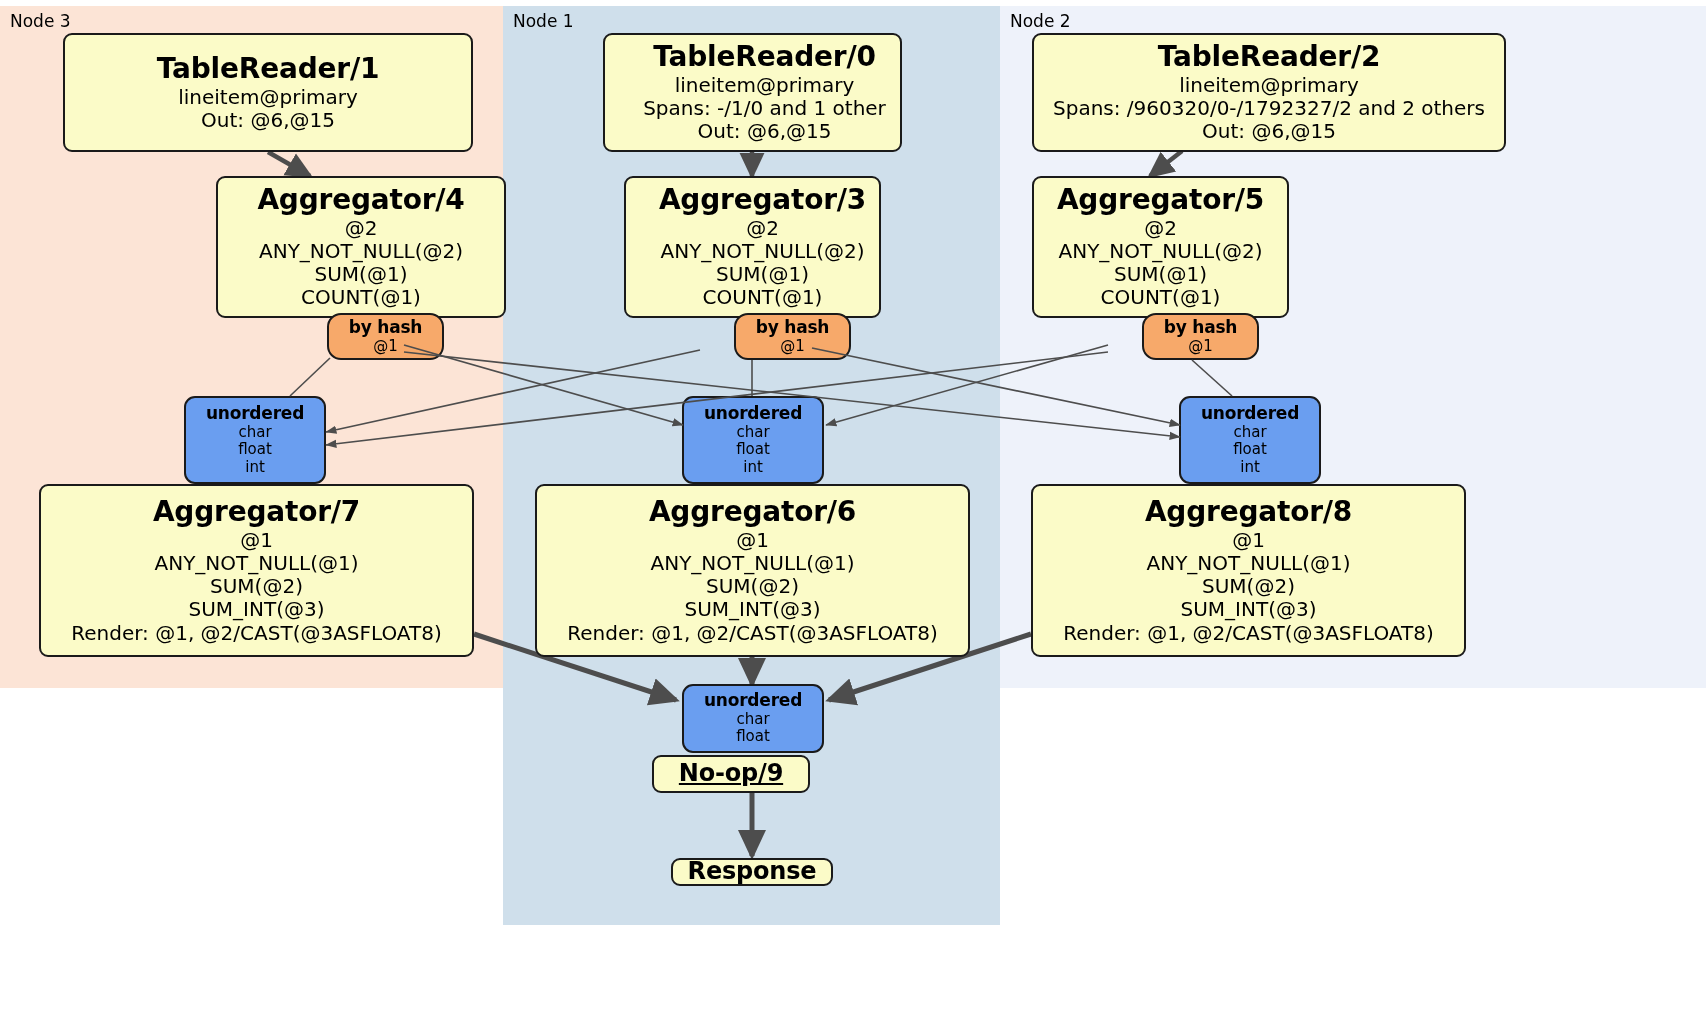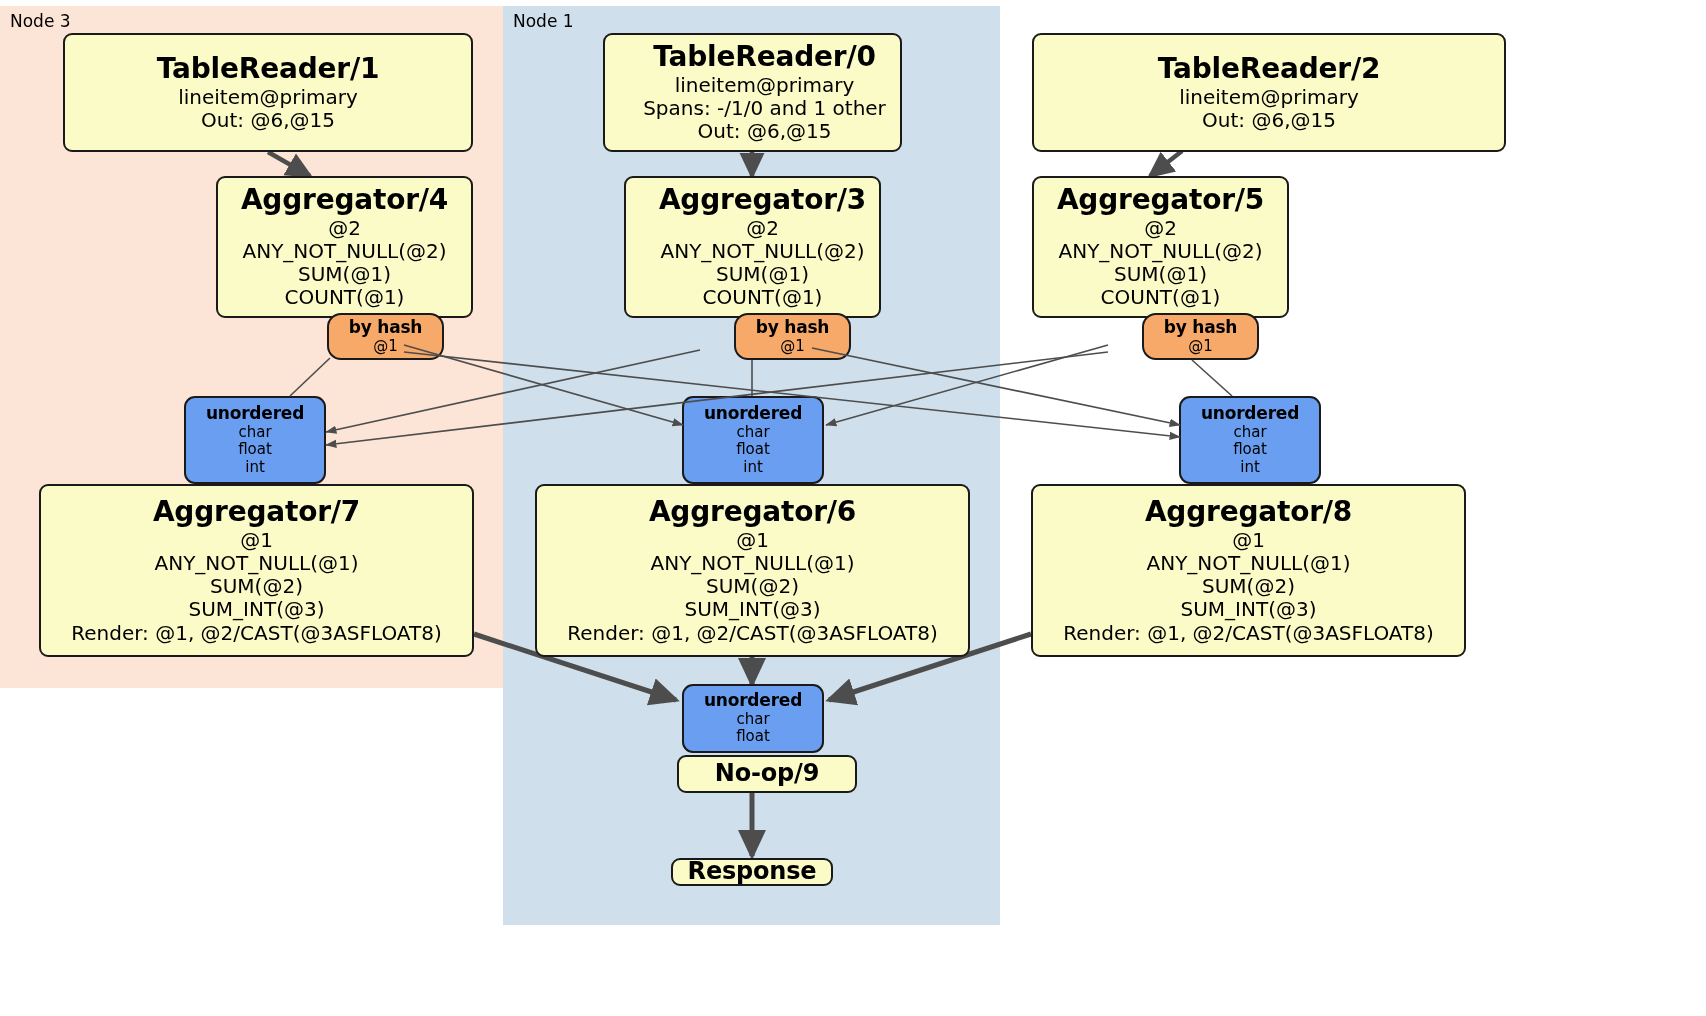--- a/index.html
+++ b/index.html
@@ -93,20 +93,23 @@
 <div id="stage">
 
   <div class="panel" style="left:0px; top:6px; width:503px; height:682px; background:#fce4d6;">
     <span class="panel-label">Node 3</span>
   </div>
 
   <div class="panel" style="left:503px; top:6px; width:497px; height:919px; background:#cfdfeb;">
     <span class="panel-label">Node 1</span>
   </div>
 
+  <div class="panel" style="left:1000px; top:6px; width:706px; height:682px; background:#eef2fa;">
+    <span class="panel-label">Node 2</span>
+  </div>
 
   <svg class="edges" viewBox="0 0 1706 1016">
     <defs>
       <marker id="arrowthick" markerWidth="7" markerHeight="7" refX="5.2" refY="3.2" orient="auto" markerUnits="strokeWidth">
         <path d="M0,0.4 L6,3.2 L0,6 z" fill="#4d4d4d"></path>
       </marker>
       <marker id="arrowthin" markerWidth="8" markerHeight="8" refX="6.5" refY="3.2" orient="auto" markerUnits="strokeWidth">
         <path d="M0,0.6 L7,3.2 L0,5.8 z" fill="#4d4d4d"></path>
       </marker>
     </defs>
@@ -140,21 +143,21 @@
     <path d="M 1108,345 L 826,425" stroke="#4d4d4d" stroke-width="1.6" fill="none" marker-end="url(#arrowthin)"></path>
     <path d="M 1108,352 L 326,445" stroke="#4d4d4d" stroke-width="1.6" fill="none" marker-end="url(#arrowthin)"></path>
   </svg>
 
   <div class="box proc" style="left:63px; top:33px; width:410px; height:119px;">
     <div class="b-title">TableReader/1</div>
     <div class="b-line">lineitem@primary</div>
     <div class="b-line">Out: @6,@15</div>
   </div>
 
-  <div class="box proc" style="left:216px; top:176px; width:257px; height:142px;">
+  <div class="box proc" style="left:216px; top:176px; width:290px; height:142px;">
     <div class="b-title">Aggregator/4</div>
     <div class="b-line">@2</div>
     <div class="b-line">ANY_NOT_NULL(@2)</div>
     <div class="b-line">SUM(@1)</div>
     <div class="b-line">COUNT(@1)</div>
   </div>
 
   <div class="box router-hash sm" style="left:287px; top:313px; width:117px; height:47px;">
     <div class="b-title">by hash</div>
     <div class="b-line">@1</div>
@@ -211,31 +214,32 @@
     <div class="b-line">SUM_INT(@3)</div>
     <div class="b-line">Render: @1, @2/CAST(@3ASFLOAT8)</div>
   </div>
 
   <div class="box router-unordered sm" style="left:682px; top:684px; width:142px; height:69px;">
     <div class="b-title">unordered</div>
     <div class="b-line">char</div>
     <div class="b-line">float</div>
   </div>
 
-  <div class="box proc noop" style="left:677px; top:755px; width:180px; height:38px;">
+  <div class="box proc noop" style="left:652px; top:755px; width:158px; height:38px;text-decoration:underline;">
     <div class="b-title">No-op/9</div>
   </div>
 
   <div class="box proc resp" style="left:671px; top:858px; width:162px; height:28px;">
     <div class="b-title">Response</div>
   </div>
 
   <div class="box proc" style="left:1032px; top:33px; width:474px; height:119px;">
     <div class="b-title">TableReader/2</div>
     <div class="b-line">lineitem@primary</div>
+    <div class="b-line">Spans: /960320/0-/1792327/2 and 2 others</div>
     <div class="b-line">Out: @6,@15</div>
   </div>
 
   <div class="box proc" style="left:1032px; top:176px; width:257px; height:142px;">
     <div class="b-title">Aggregator/5</div>
     <div class="b-line">@2</div>
     <div class="b-line">ANY_NOT_NULL(@2)</div>
     <div class="b-line">SUM(@1)</div>
     <div class="b-line">COUNT(@1)</div>
   </div>

